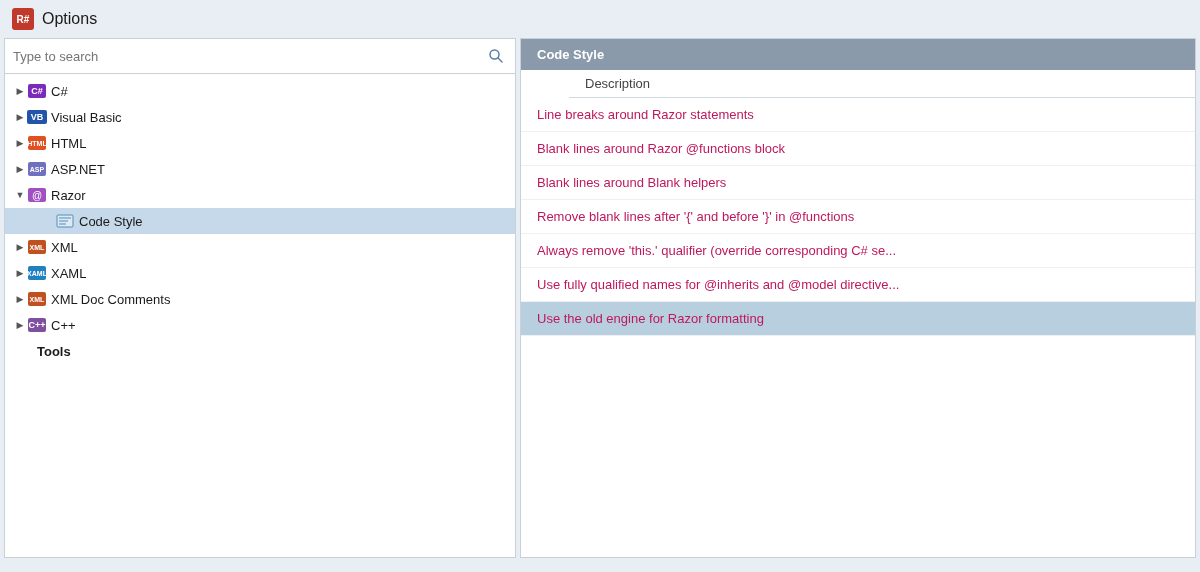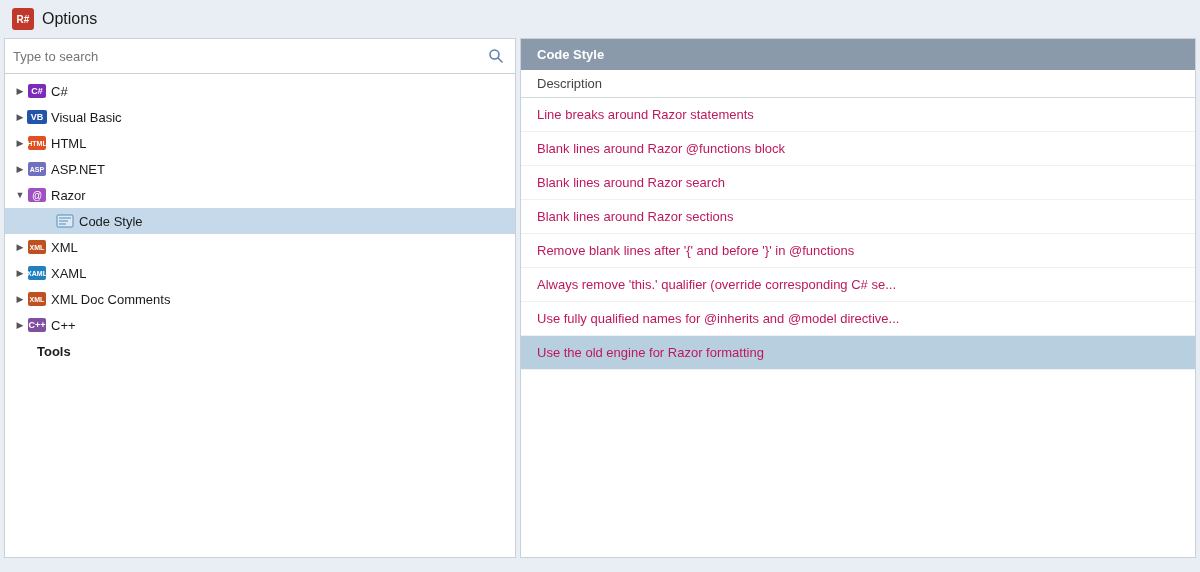--- a/index.html
+++ b/index.html
@@ -152,20 +152,21 @@
       font-size: 13px;
       padding: 8px 16px;
     }
 
     .col-header {
       padding: 6px 16px;
       color: #444;
       font-size: 13px;
       border-bottom: 1px solid #d0d8e0;
       background: white;
+      margin-left: 48px;
     }
 
     .list-container {
       flex: 1;
       overflow-y: auto;
     }
 
     .list-item {
       padding: 9px 16px;
       color: #be185d;
@@ -421,24 +422,21 @@
     <div class="col-header">Description</div>
     <div class="list-container">
 
       <div class="list-item">
         <span>Line breaks around Razor statements</span>
       </div>
       <div class="list-item">
         <span>Blank lines around Razor @functions block</span>
       </div>
       <div class="list-item">
-        <span>Blank lines around Razor search</span>
-      </div>
-      <div class="list-item">
-        <span>Blank lines around Razor sections</span>
+        <span>Blank lines around Blank helpers</span>
       </div>
       <div class="list-item">
         <span>Remove blank lines after '{' and before '}' in @functions</span>
       </div>
       <div class="list-item">
         <span>Always remove 'this.' qualifier (override corresponding C# se...</span>
       </div>
       <div class="list-item">
         <span>Use fully qualified names for @inherits and @model directive...</span>
       </div>

